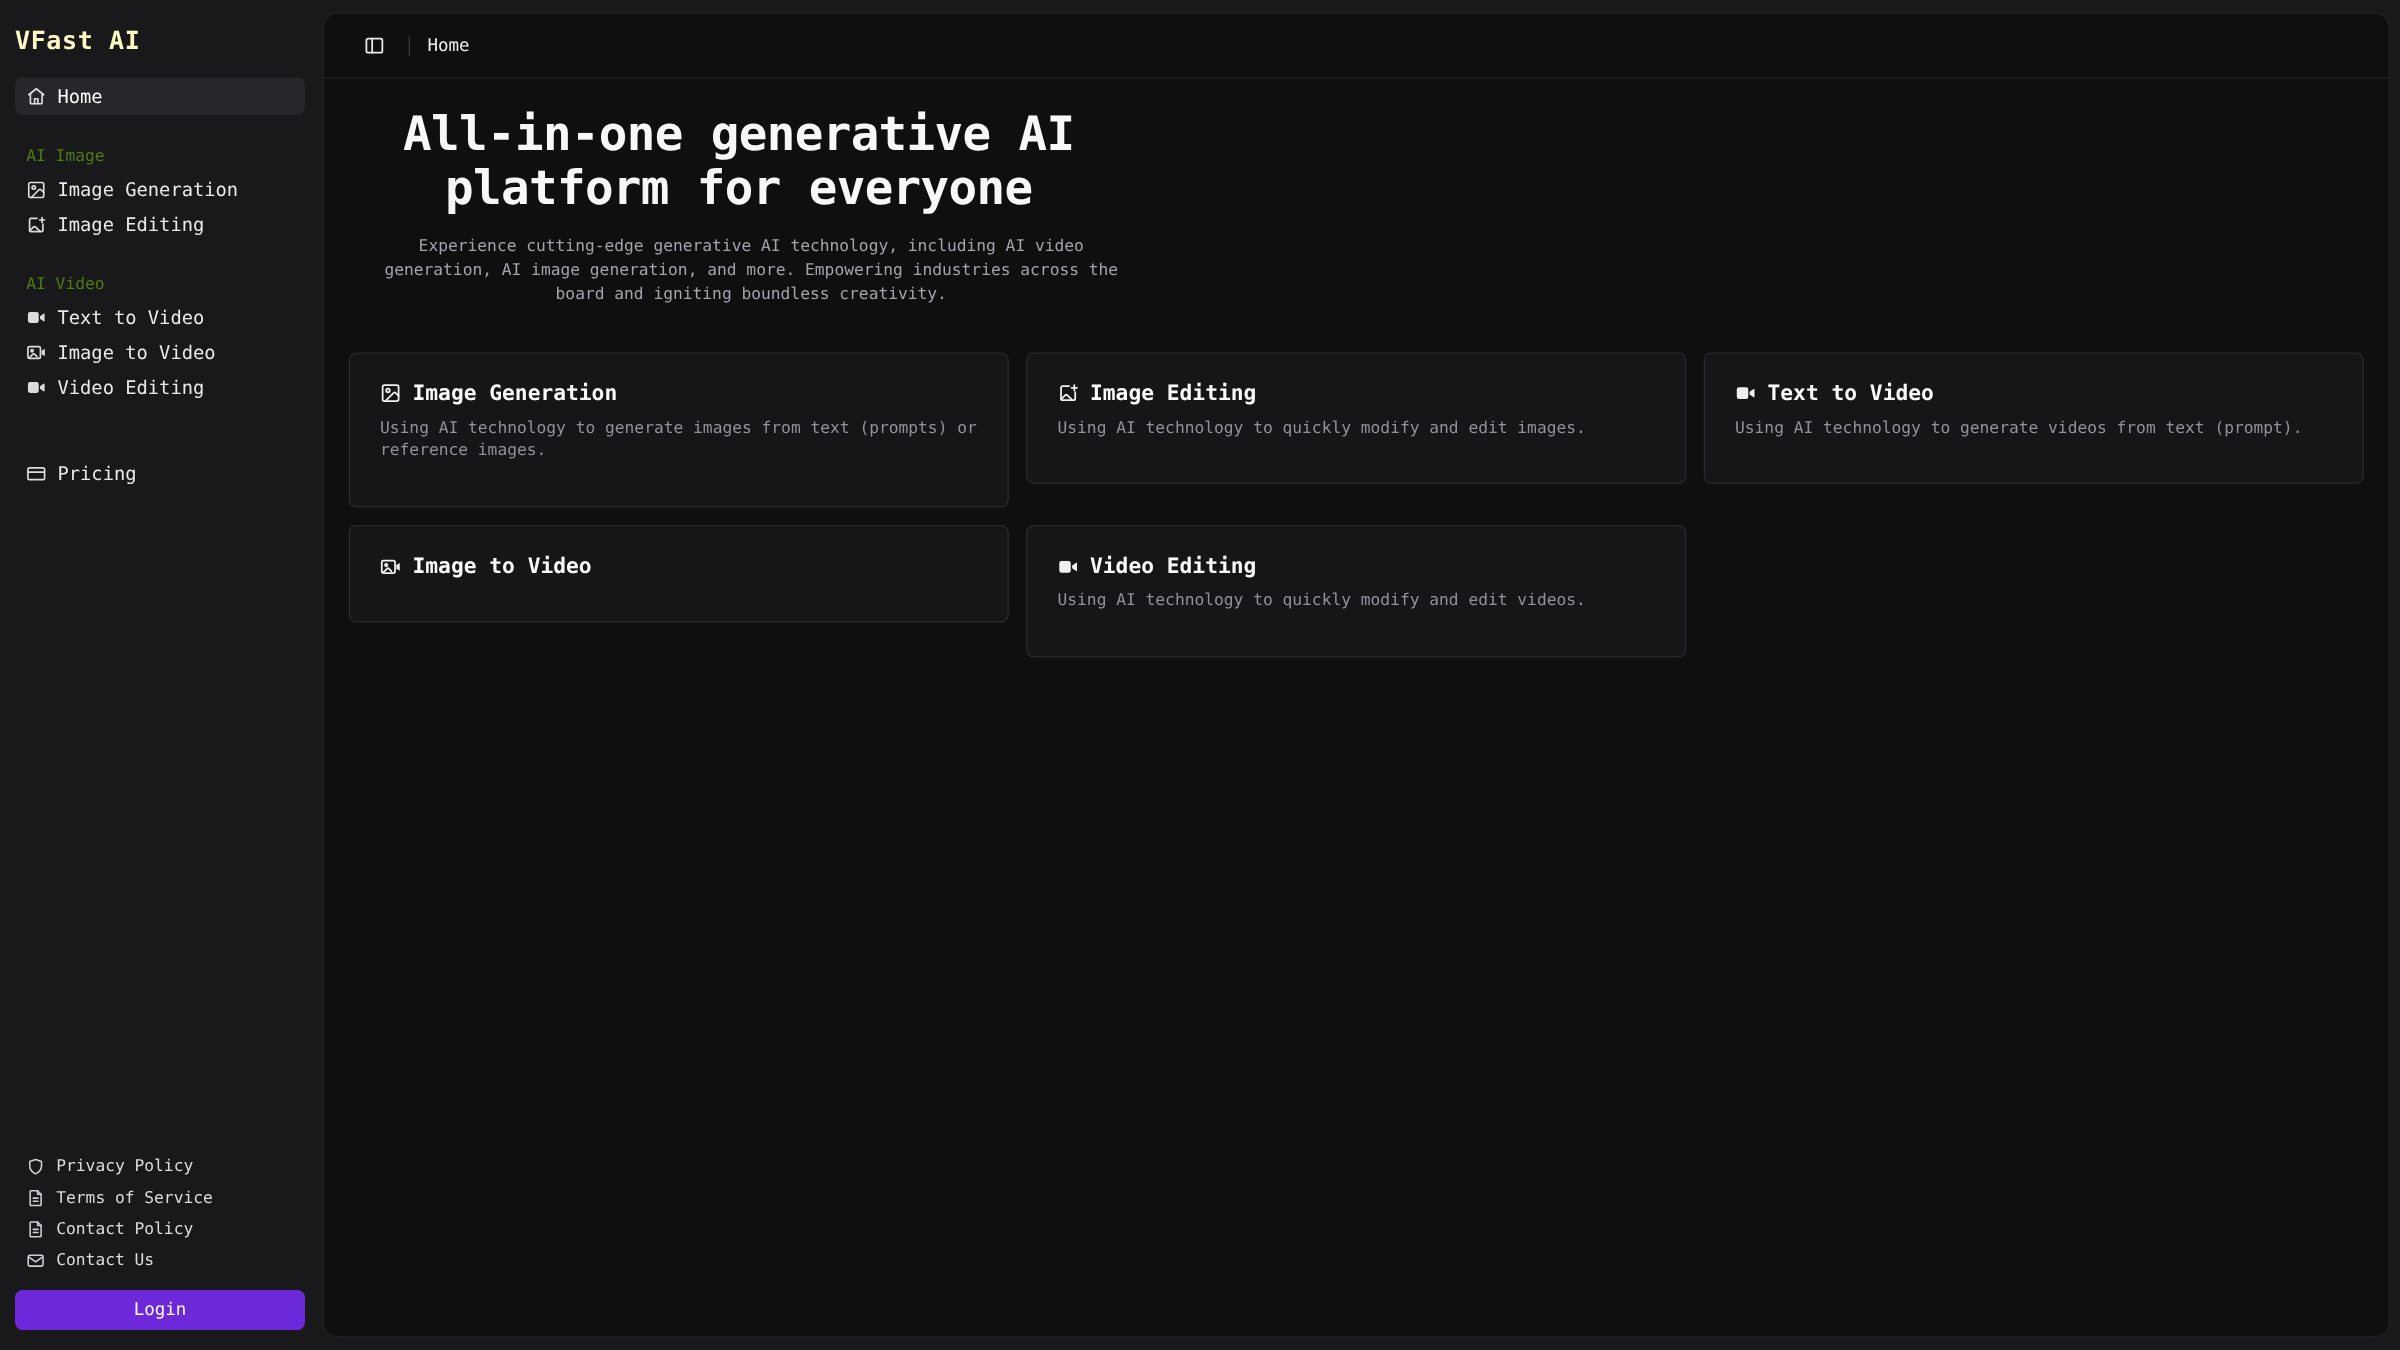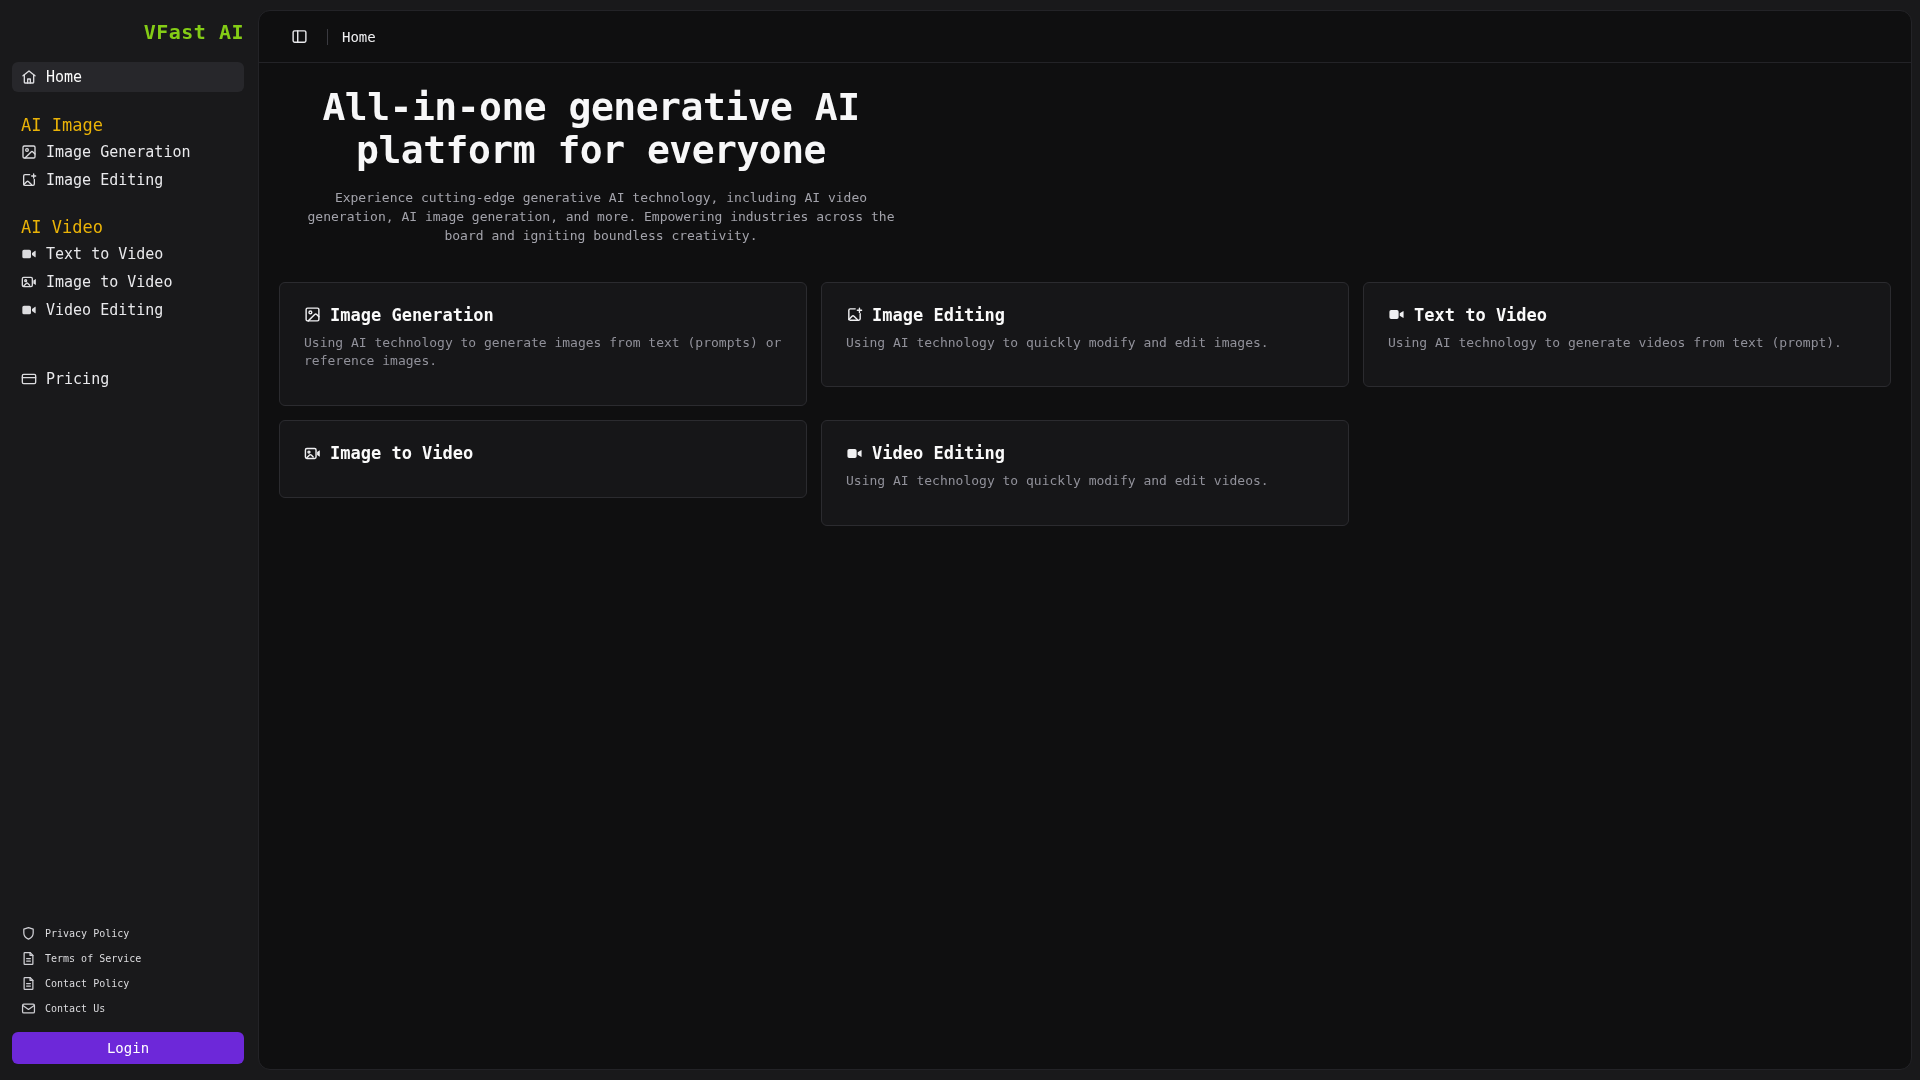--- a/index.html
+++ b/index.html
@@ -11,47 +11,47 @@
     display: flex;
   }
 
   
   .sidebar {
     width: 256px; min-width: 256px; height: 1080px;
     display: flex; flex-direction: column;
     padding: 12px 12px 16px 12px;
   }
   .logo {
-    text-align: right; font-size: 20px; font-weight: bold;
-    color: #84cc16; padding: 8px 0 10px 0; letter-spacing: 0.5px;
+    text-align: left; font-size: 20px; font-weight: bold;
+    color: #fef9c3; padding: 8px 0 10px 0; letter-spacing: 0.5px;
     cursor: pointer;
   }
   .nav { display: flex; flex-direction: column; margin-top: 8px; }
   .nav-item {
     display: flex; align-items: center; gap: 9px;
     height: 30px; padding: 0 9px; border-radius: 6px;
     font-size: 15px; color: #e9e9ec; cursor: pointer; white-space: nowrap;
   }
   .nav-item.active { background: #27272b; color: #fafafa; }
   .nav-item .icon { display: inline-flex; width: 16px; height: 16px; color: #dcdcdf; }
   .icon svg { width: 100%; height: 100%; }
   .nav-group { margin-top: 20px; }
   .group-label {
-    font-size: 17px; color: #eab308; padding: 0 9px; height: 26px;
+    font-size: 13px; color: #4d7c0f; padding: 0 9px; height: 26px;
     display: flex; align-items: center; text-align: center;
   }
   .nav-group .nav-item { height: 28px; }
   .nav-solo { margin-top: 40px; }
 
   .sidebar-spacer { flex: 1 1 auto; }
 
   .footer-links { display: flex; flex-direction: column; gap: 6px; margin-bottom: 14px; }
   .footer-link {
     display: flex; align-items: center; gap: 9px;
-    font-size: 10px; color: #dcdcdf; padding: 0 9px; height: 19px;
+    font-size: 13px; color: #dcdcdf; padding: 0 9px; height: 19px;
     cursor: pointer; white-space: nowrap;
   }
   .footer-link .icon { width: 15px; height: 15px; color: #cfcfd4; }
 
   .login-btn {
     height: 32px; border: none; border-radius: 6px;
     color: #ffffff; font-size: 14px;
     font-family: "DejaVu Sans Mono", "Liberation Mono", monospace;
     cursor: pointer; width: 100%;
   }

